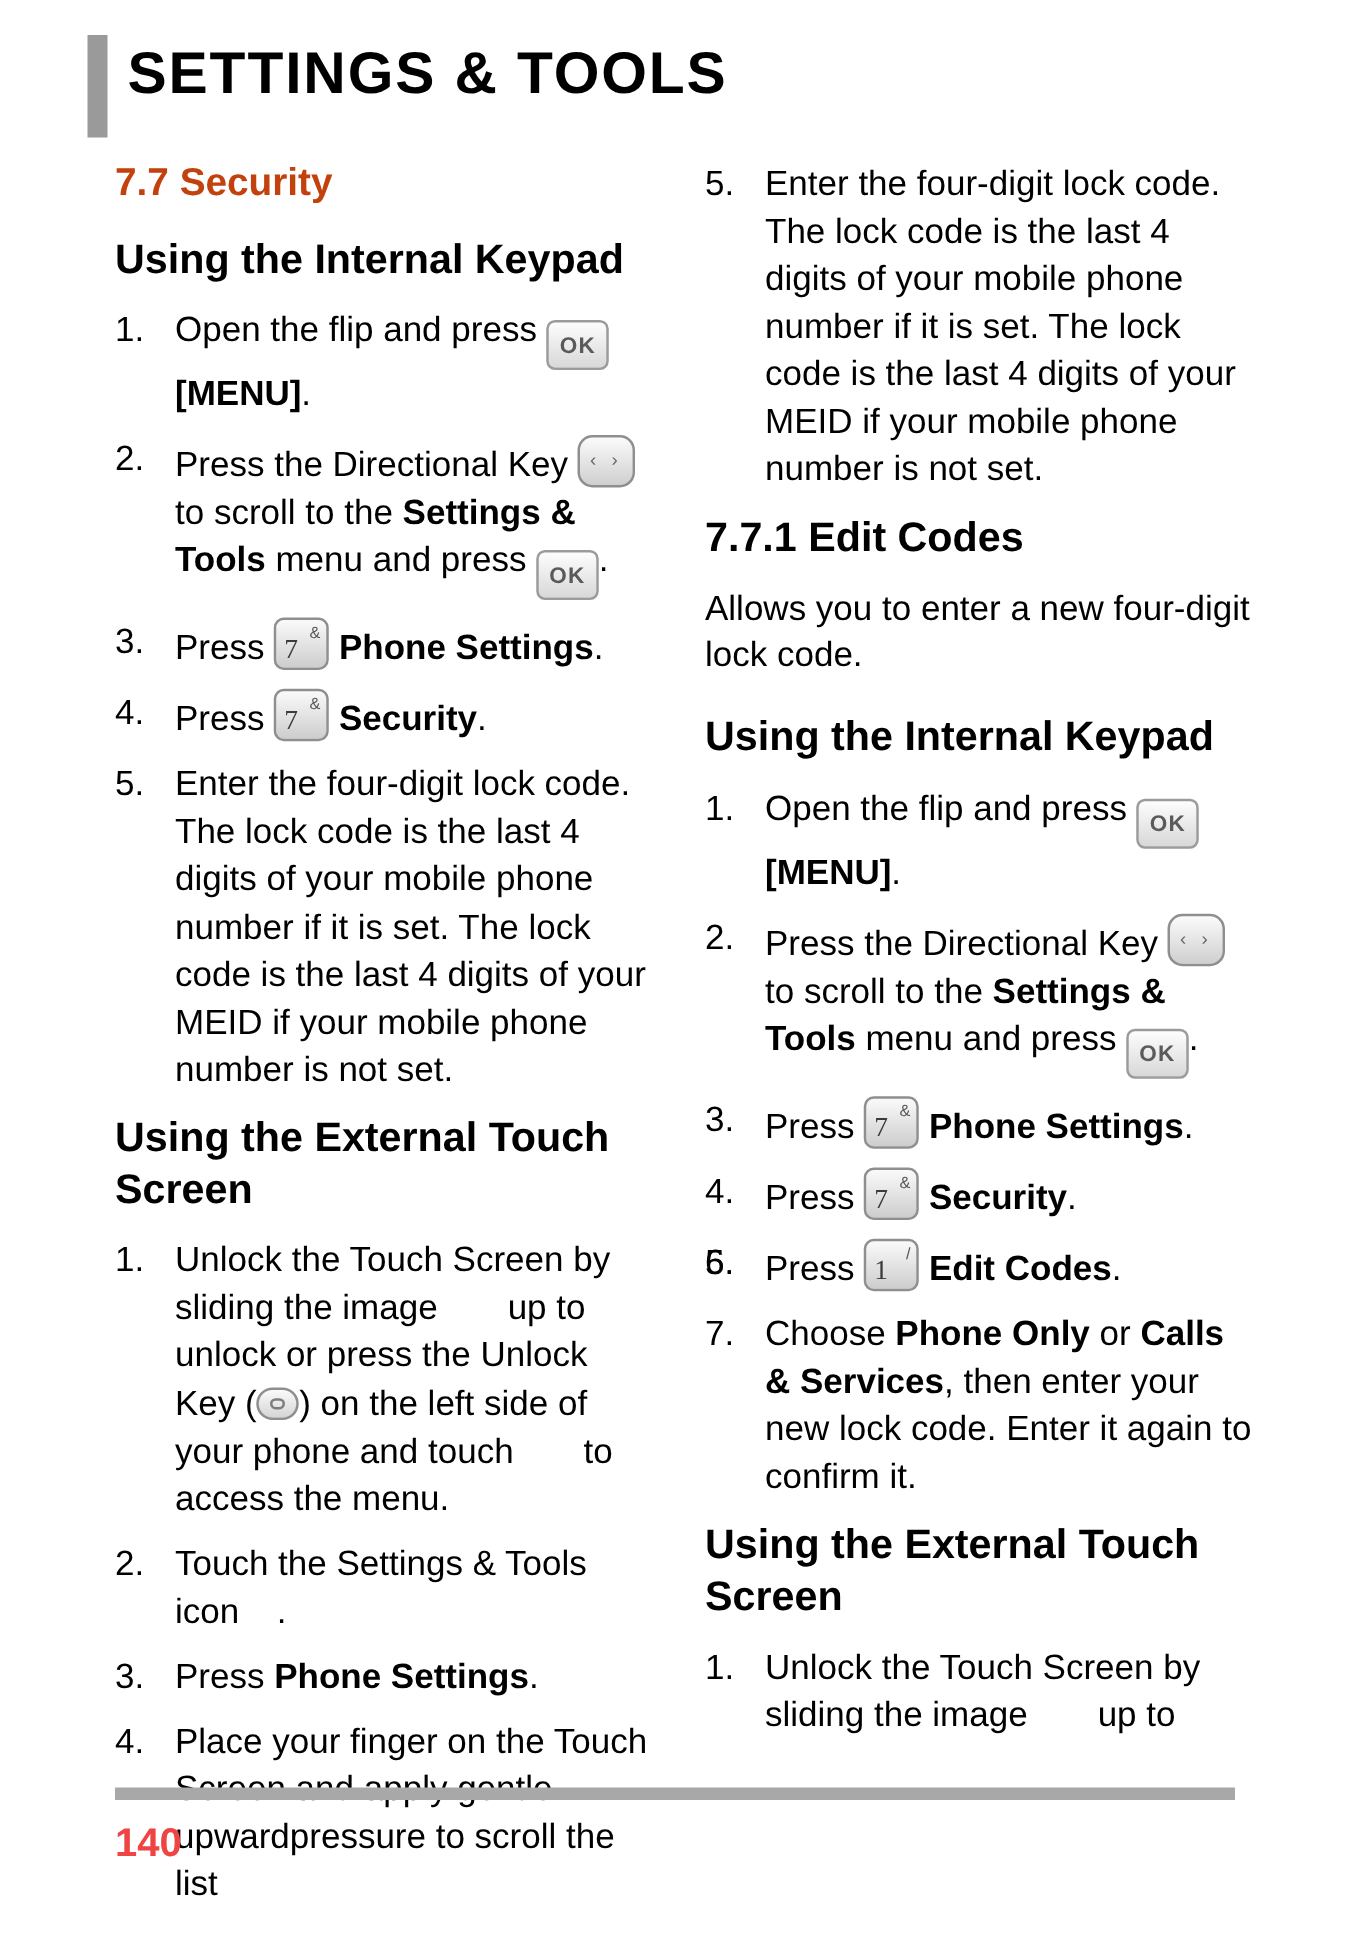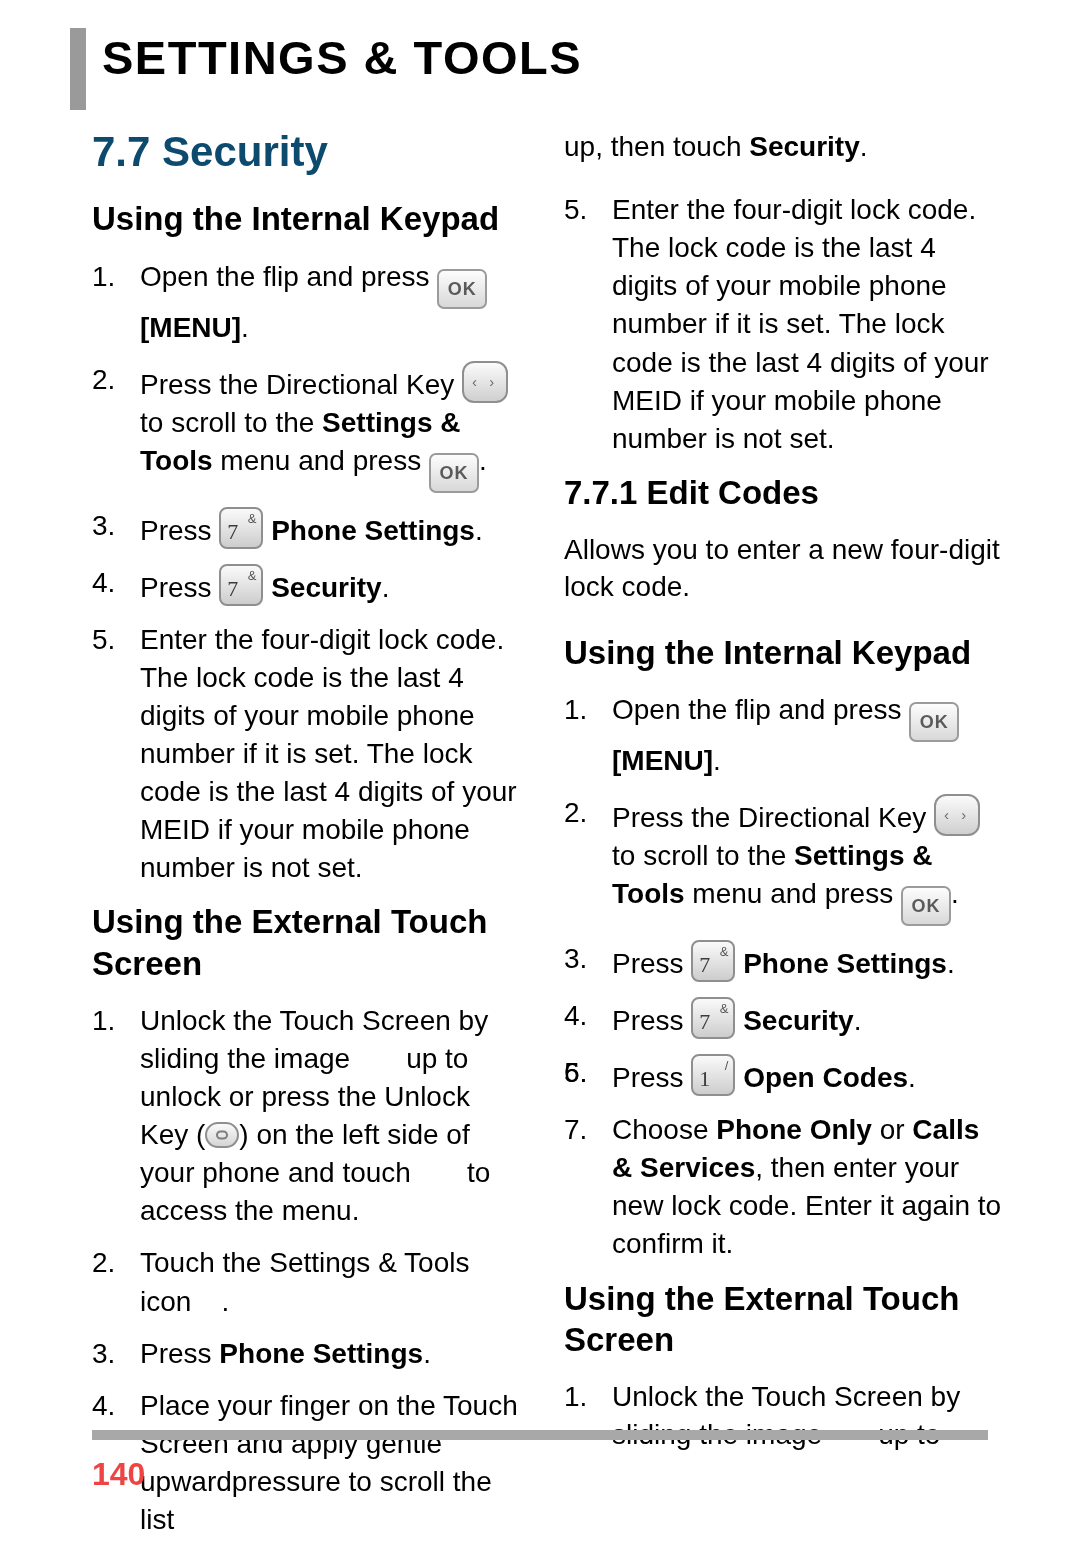--- a/index.html
+++ b/index.html
@@ -45,22 +45,22 @@
   
   .col {
     position: absolute;
     top: 128px;
     width: 430px;
   }
   .col-left { left: 92px; }
   .col-right { left: 564px; width: 440px; }
 
   .section-title {
-    color: #0c4a6e;
-    font-size: 42px;
+    color: #c2410c;
+    font-size: 31px;
     font-weight: bold;
     margin: 0 0 22px 0;
     line-height: 1.15;
   }
   .para {
     font-size: 28px;
     line-height: 1.33;
     margin: 0 0 26px 0;
   }
   .sub-head {
@@ -260,21 +260,20 @@
 
       <li>
         <span class="num">4.</span>
         <span>Place your finger on the Touch Screen and apply gentle upwardpressure to scroll the list</span>
       </li>
     </ol>
   </div>
 
   <div class="col col-right">
 
-    <p class="para"><span>up, then touch </span><b>Security</b><span>.</span></p>
 
     <ol class="steps">
       <li>
         <span class="num">5.</span>
         <span>Enter the four-digit lock code. The lock code is the last 4 digits of your mobile phone number if it is set. The lock code is the last 4 digits of your MEID if your mobile phone number is not set.</span>
       </li>
     </ol>
 
     <div class="sub-head">7.7.1 Edit Codes</div>
 
@@ -306,21 +305,21 @@
         <b>Security</b><span>.</span>
       </li>
 
       <li>
         <span class="num">5.</span>
       </li>
 
       <li>
         <span class="num">6.</span>
         <span>Press </span><span class="key key-num"><span class="big">1</span><span class="small">/</span></span>
-        <b>Open Codes</b><span>.</span>
+        <b>Edit Codes</b><span>.</span>
       </li>
 
       <li>
         <span class="num">7.</span>
         <span>Choose </span><b>Phone Only</b><span> or </span><b>Calls &amp; Services</b><span>, then enter your new lock code. Enter it again to confirm it.</span>
       </li>
     </ol>
 
     <div class="sub-head">Using the External Touch Screen</div>
 

